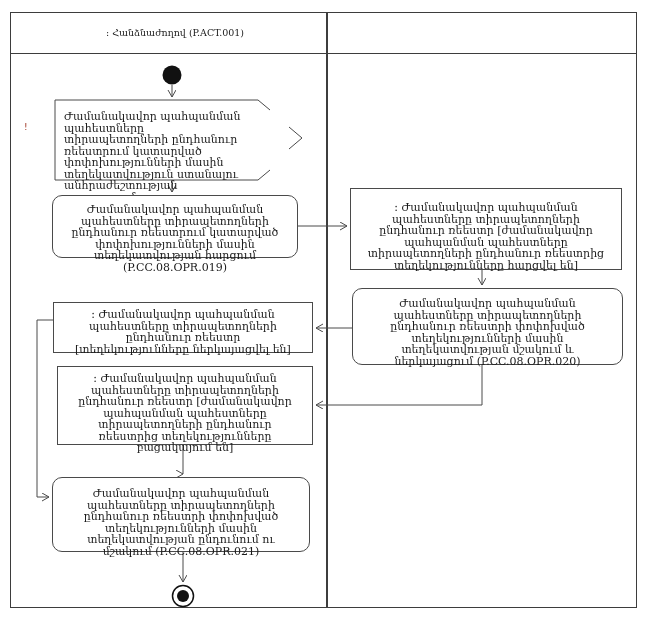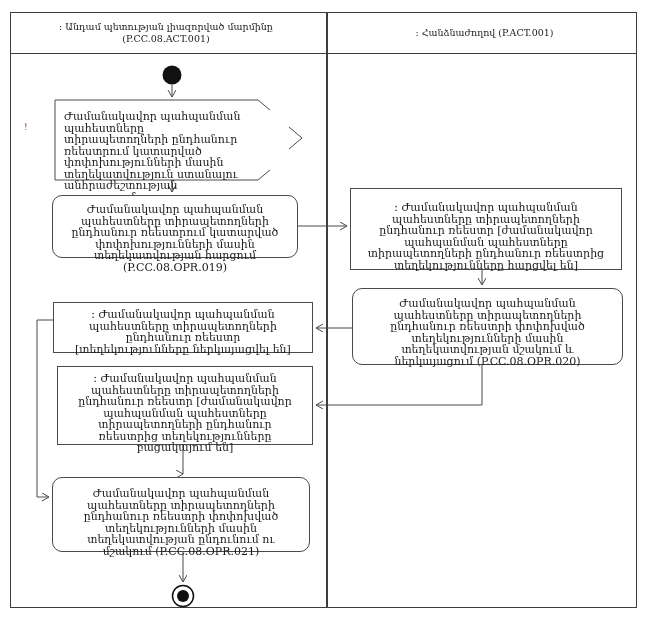--- a/index.html
+++ b/index.html
@@ -23,24 +23,20 @@
   .svg-overlay{position:absolute;left:0;top:0;}
   .warn{position:absolute;left:24px;top:123px;font-size:9px;line-height:9px;color:#a03825;font-family:"DejaVu Sans",sans-serif;}
 </style>
 </head>
 <body>
 
 <div class="canvas">
 
   <div class="lane-table"></div>
   <div class="lane-header">
-    <div class="hcell left">
-      <div>: Անդամ պետության լիազորված մարմինը</div>
-      <div>(P.CC.08.ACT.001)</div>
-    </div>
     <div class="hcell right">
       <div>: Հանձնաժողով (P.ACT.001)</div>
     </div>
   </div>
   <div class="lane-divider"></div>
 
   <svg class="svg-overlay" width="648" height="624" viewBox="0 0 648 624">
     <defs>
       <marker id="arr" markerWidth="10" markerHeight="10" refX="7" refY="4" orient="auto" markerUnits="userSpaceOnUse">
         <path d="M0,0 L7,4 L0,8" fill="none" stroke="#4a4a4a" stroke-width="1"></path>

